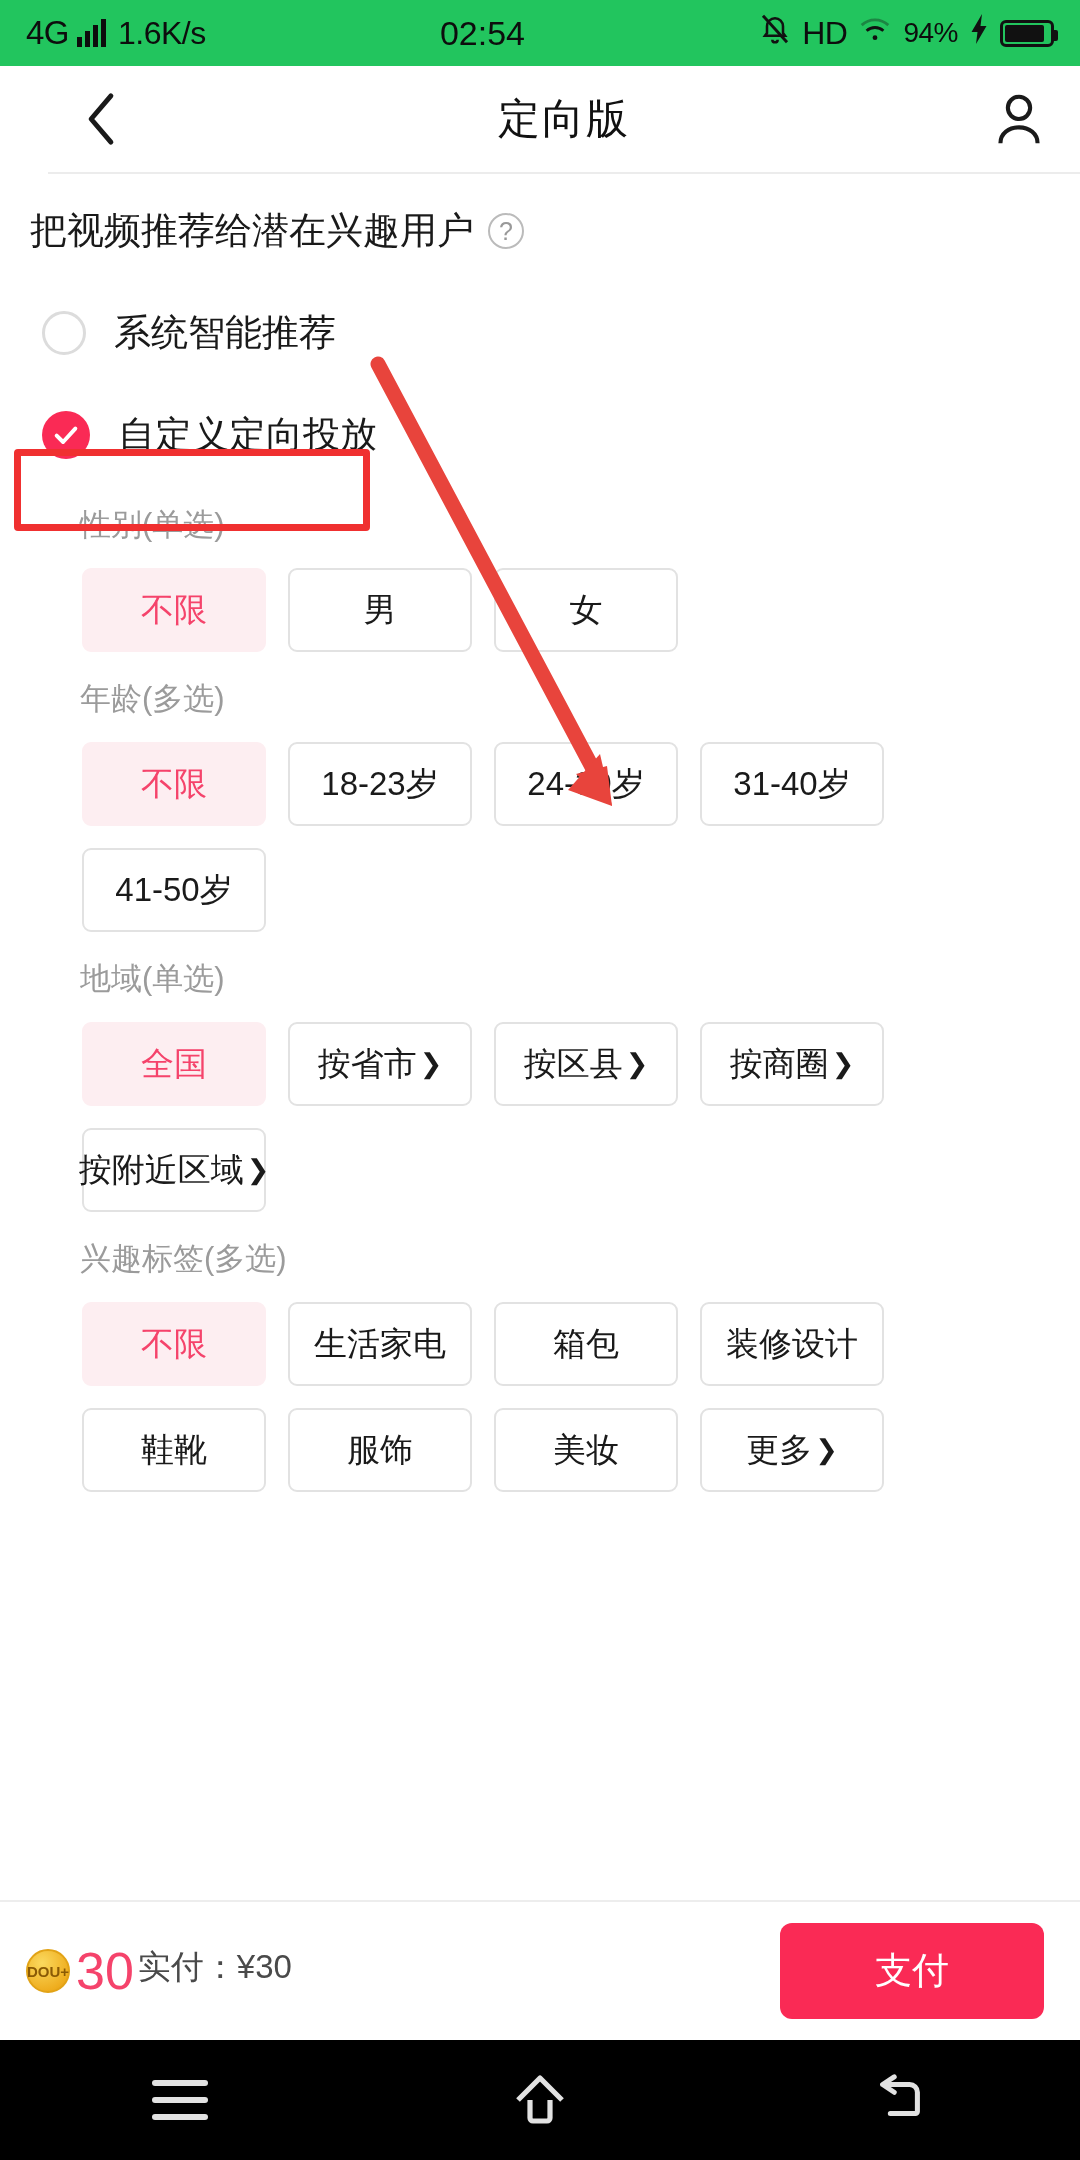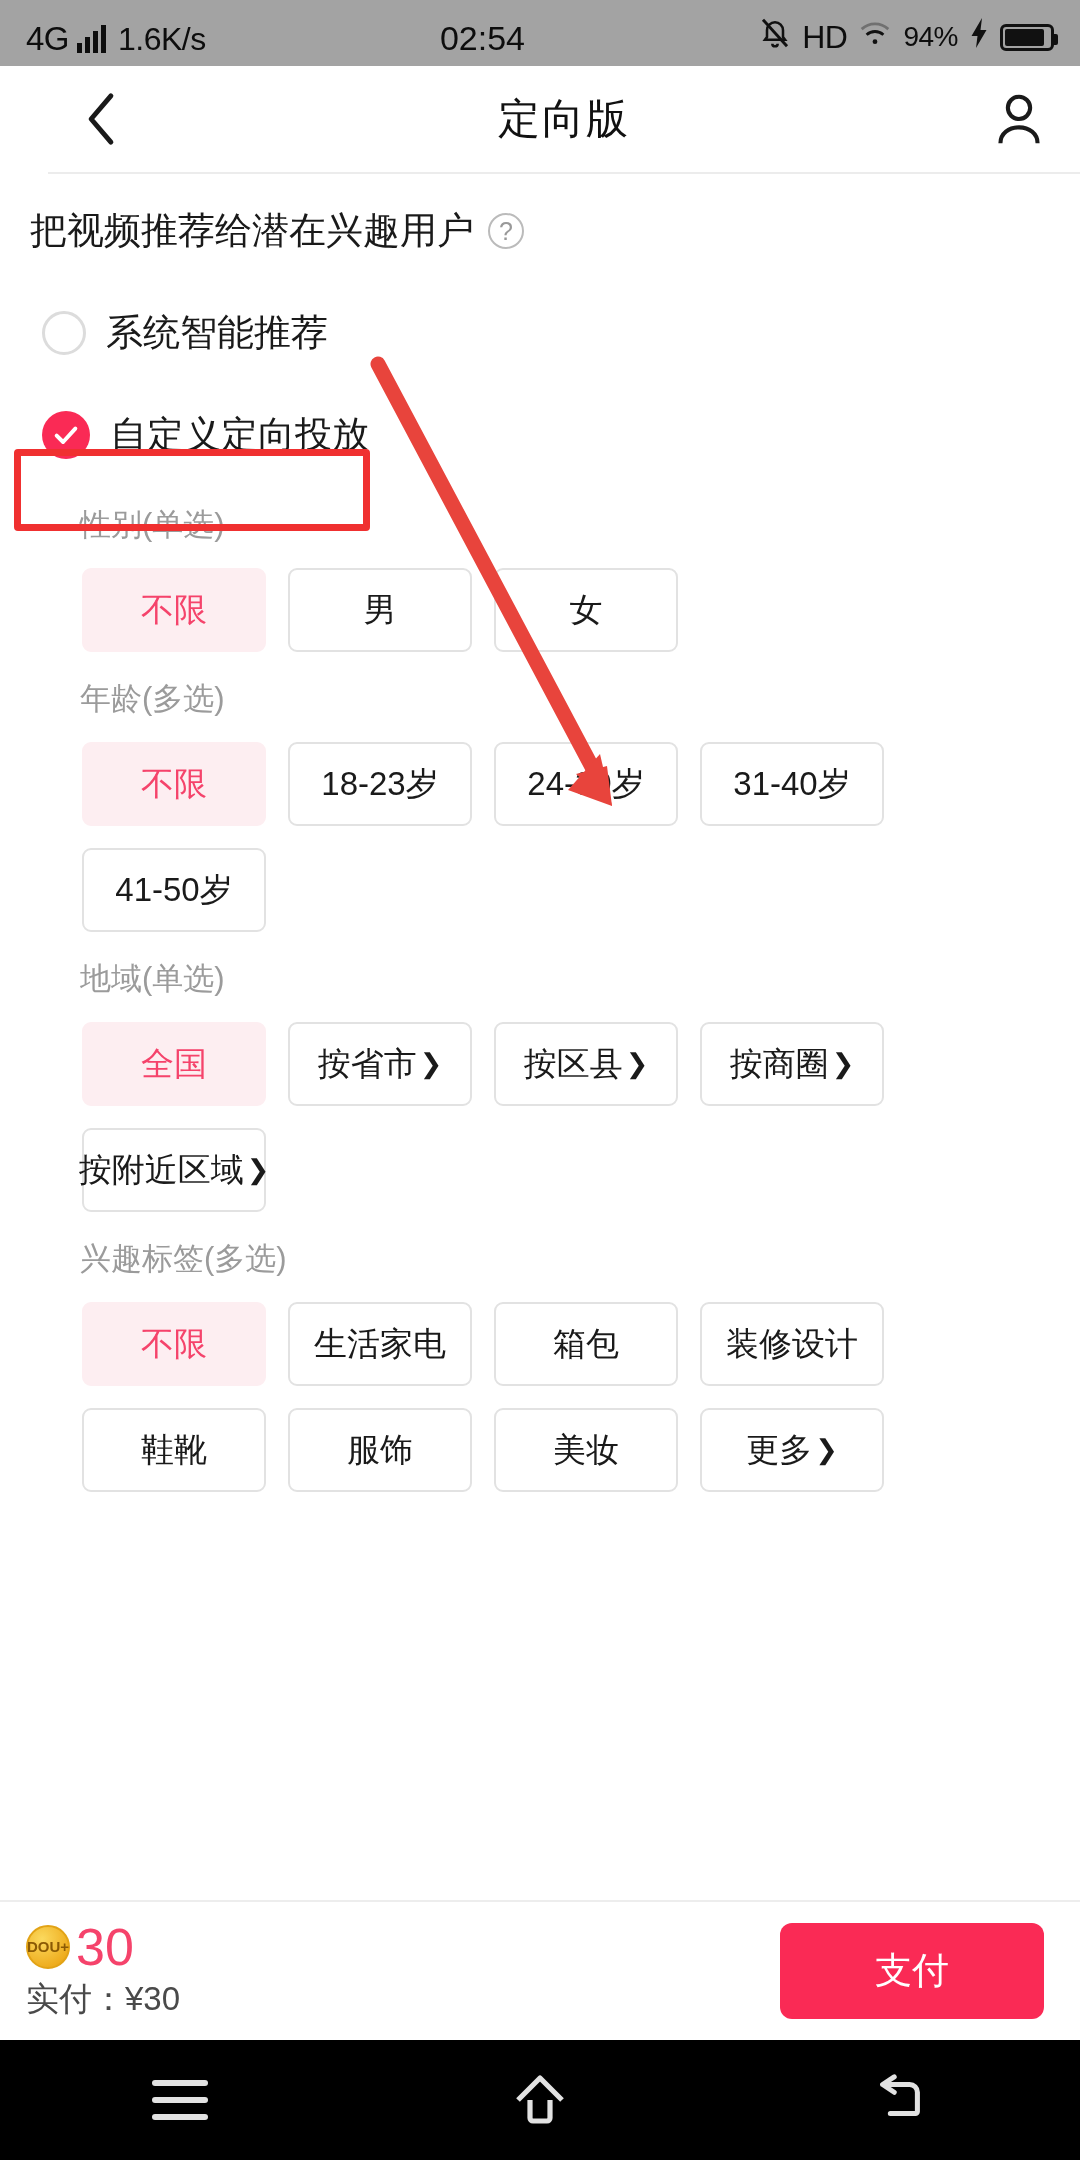--- a/index.html
+++ b/index.html
@@ -12,23 +12,23 @@
   .phone {
     position: relative;
     width: 1080px; height: 2160px;
     background: #ffffff;
     display: flex; flex-direction: column;
   }
 
   
   .statusbar {
     height: 66px; flex: 0 0 66px;
-    display: flex; align-items: flex-end;
-    padding: 8px 26px;
-    background: #a3a3a3;
+    display: flex; align-items: center;
+    padding: 15px 26px;
+    background: #22c55e;
     color: #0d0d0d;
     font-size: 33px;
     letter-spacing: -0.5px;
   }
   .sb-left { display: flex; align-items: center; gap: 8px; }
   .sb-center { flex: 1; text-align: center; font-size: 34px; letter-spacing: 0px; }
   .sb-right { display: flex; align-items: center; gap: 11px; }
   .net-type { font-weight: 400; font-size: 33px; }
   .bars { display: flex; align-items: flex-end; gap: 3px; height: 28px; }
   .bars i { display: block; width: 5px; background: #0d0d0d; }
@@ -75,21 +75,21 @@
     font-size: 37px; color: #1a1a1a;
   }
   .help-icon {
     width: 36px; height: 36px; border-radius: 50%;
     border: 2px solid #bbb; color: #999;
     font-size: 25px; display: flex; align-items: center; justify-content: center;
     flex: 0 0 36px;
   }
 
   .radio-row {
-    display: flex; align-items: center; gap: 20px;
+    display: flex; align-items: center; gap: 28px;
     padding: 0 0 0 42px;
     height: 86px;
   }
   .radio-row.first { margin-top: 34px; }
   .radio-circle {
     width: 44px; height: 44px; border-radius: 50%;
     border: 3px solid #dcdcdc; background: #fff; flex: 0 0 44px;
   }
   .radio-check {
     width: 48px; height: 48px; border-radius: 50%;
@@ -146,21 +146,21 @@
   .chip .caret { font-size: 27px; margin-left: 3px; line-height: 1; }
 
   
   .bottombar {
     flex: 0 0 140px; height: 140px;
     border-top: 2px solid #ededed;
     display: flex; align-items: center; justify-content: space-between;
     padding: 0 36px 0 26px;
     background: #fff;
   }
-  .price-block { display: flex; flex-direction: column; gap: 4px; }
+  .price-block { display: flex; flex-direction: row; gap: 4px; }
   .coin-line { display: flex; align-items: center; gap: 6px; }
   .coin {
     width: 44px; height: 44px; border-radius: 50%;
     background: radial-gradient(circle at 35% 30%, #fbd95e 0%, #eeac1d 75%, #d4930d 100%);
     border: 2px solid #e2a316;
     display: flex; align-items: center; justify-content: center;
     font-size: 15px; color: #8a5a05; font-weight: bold;
     flex: 0 0 44px;
   }
   .coin-amount { font-size: 52px; color: #f5436b; line-height: 1; }

